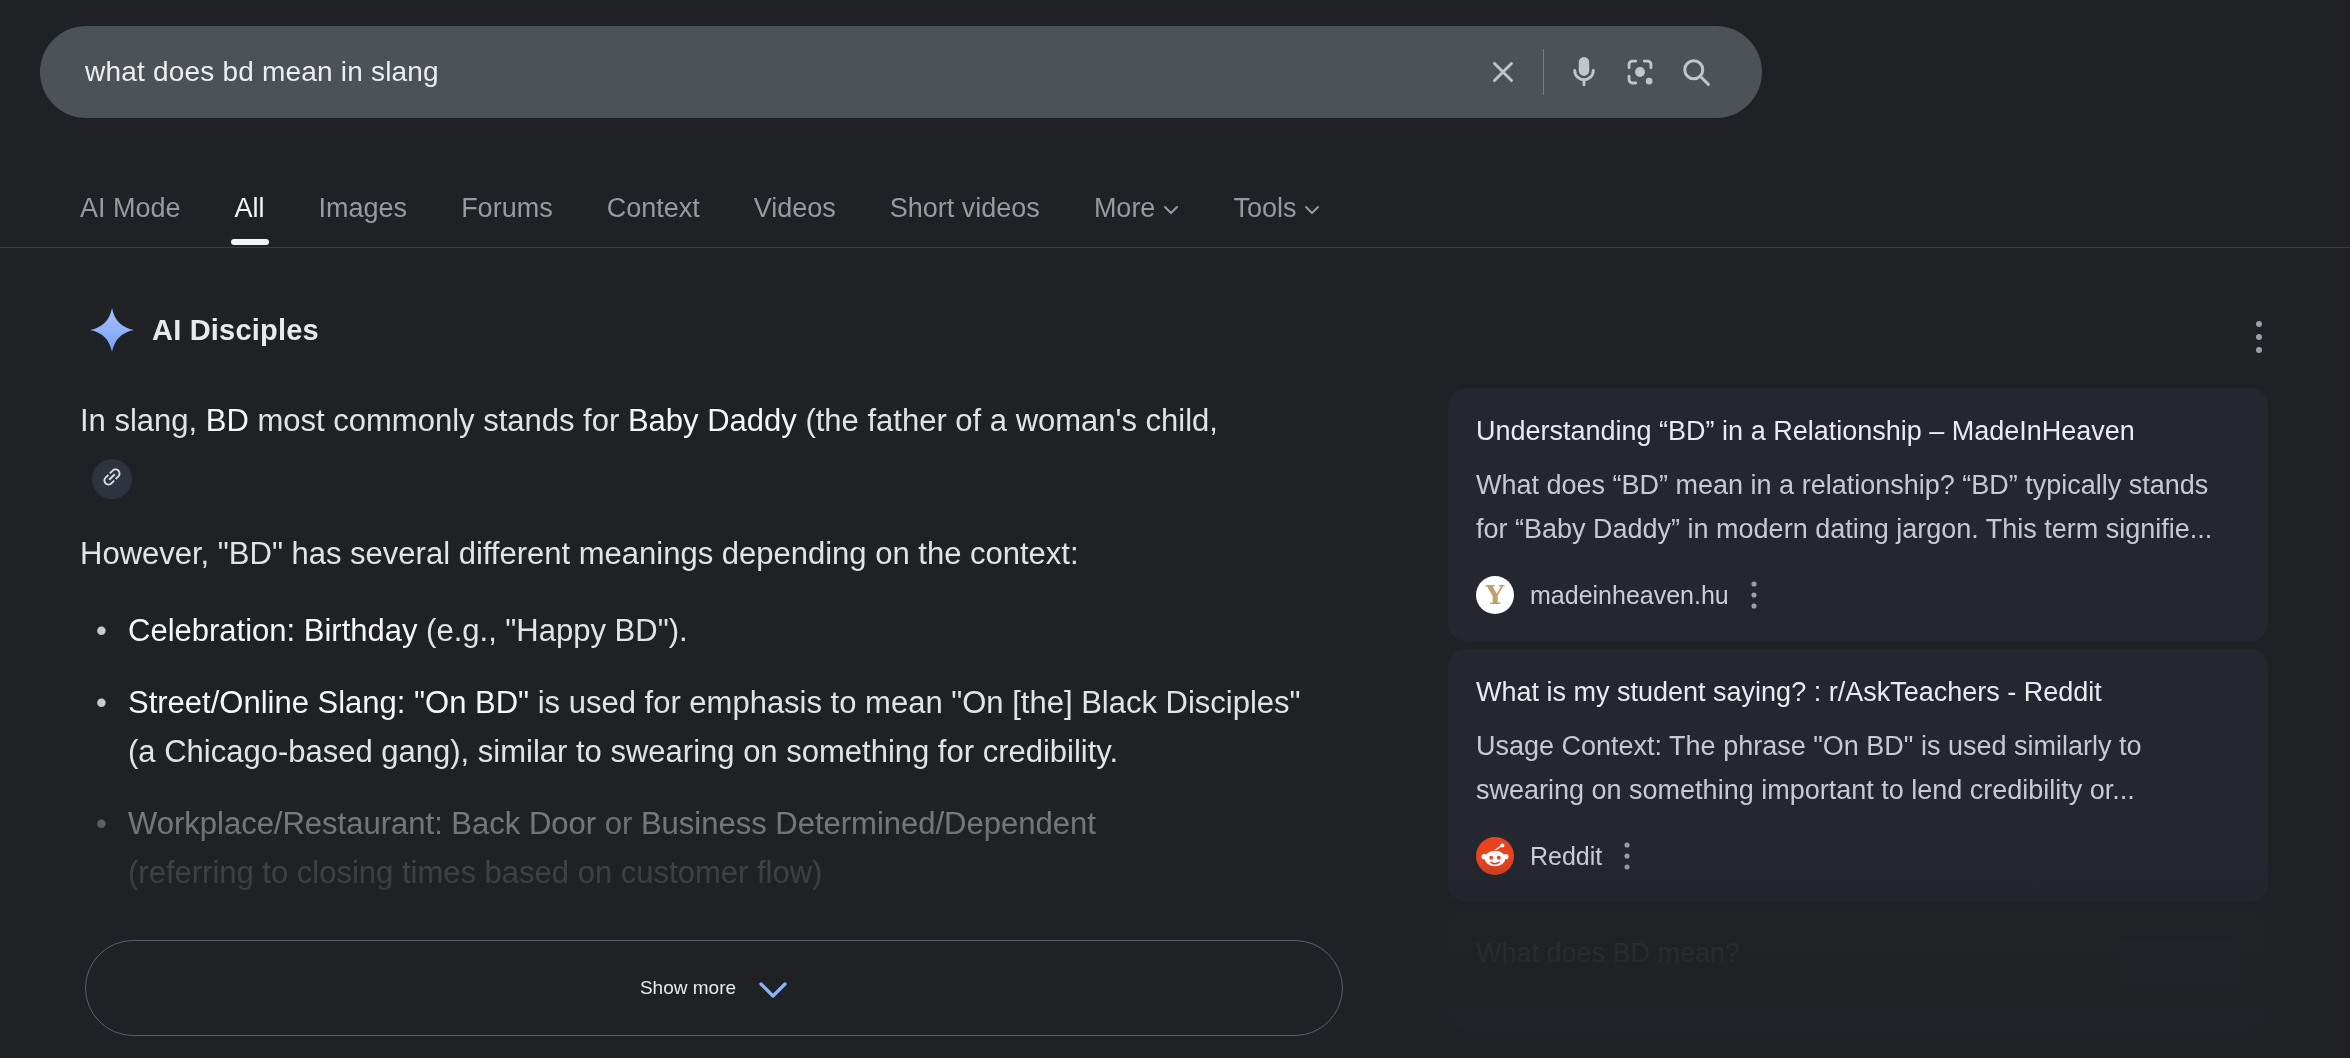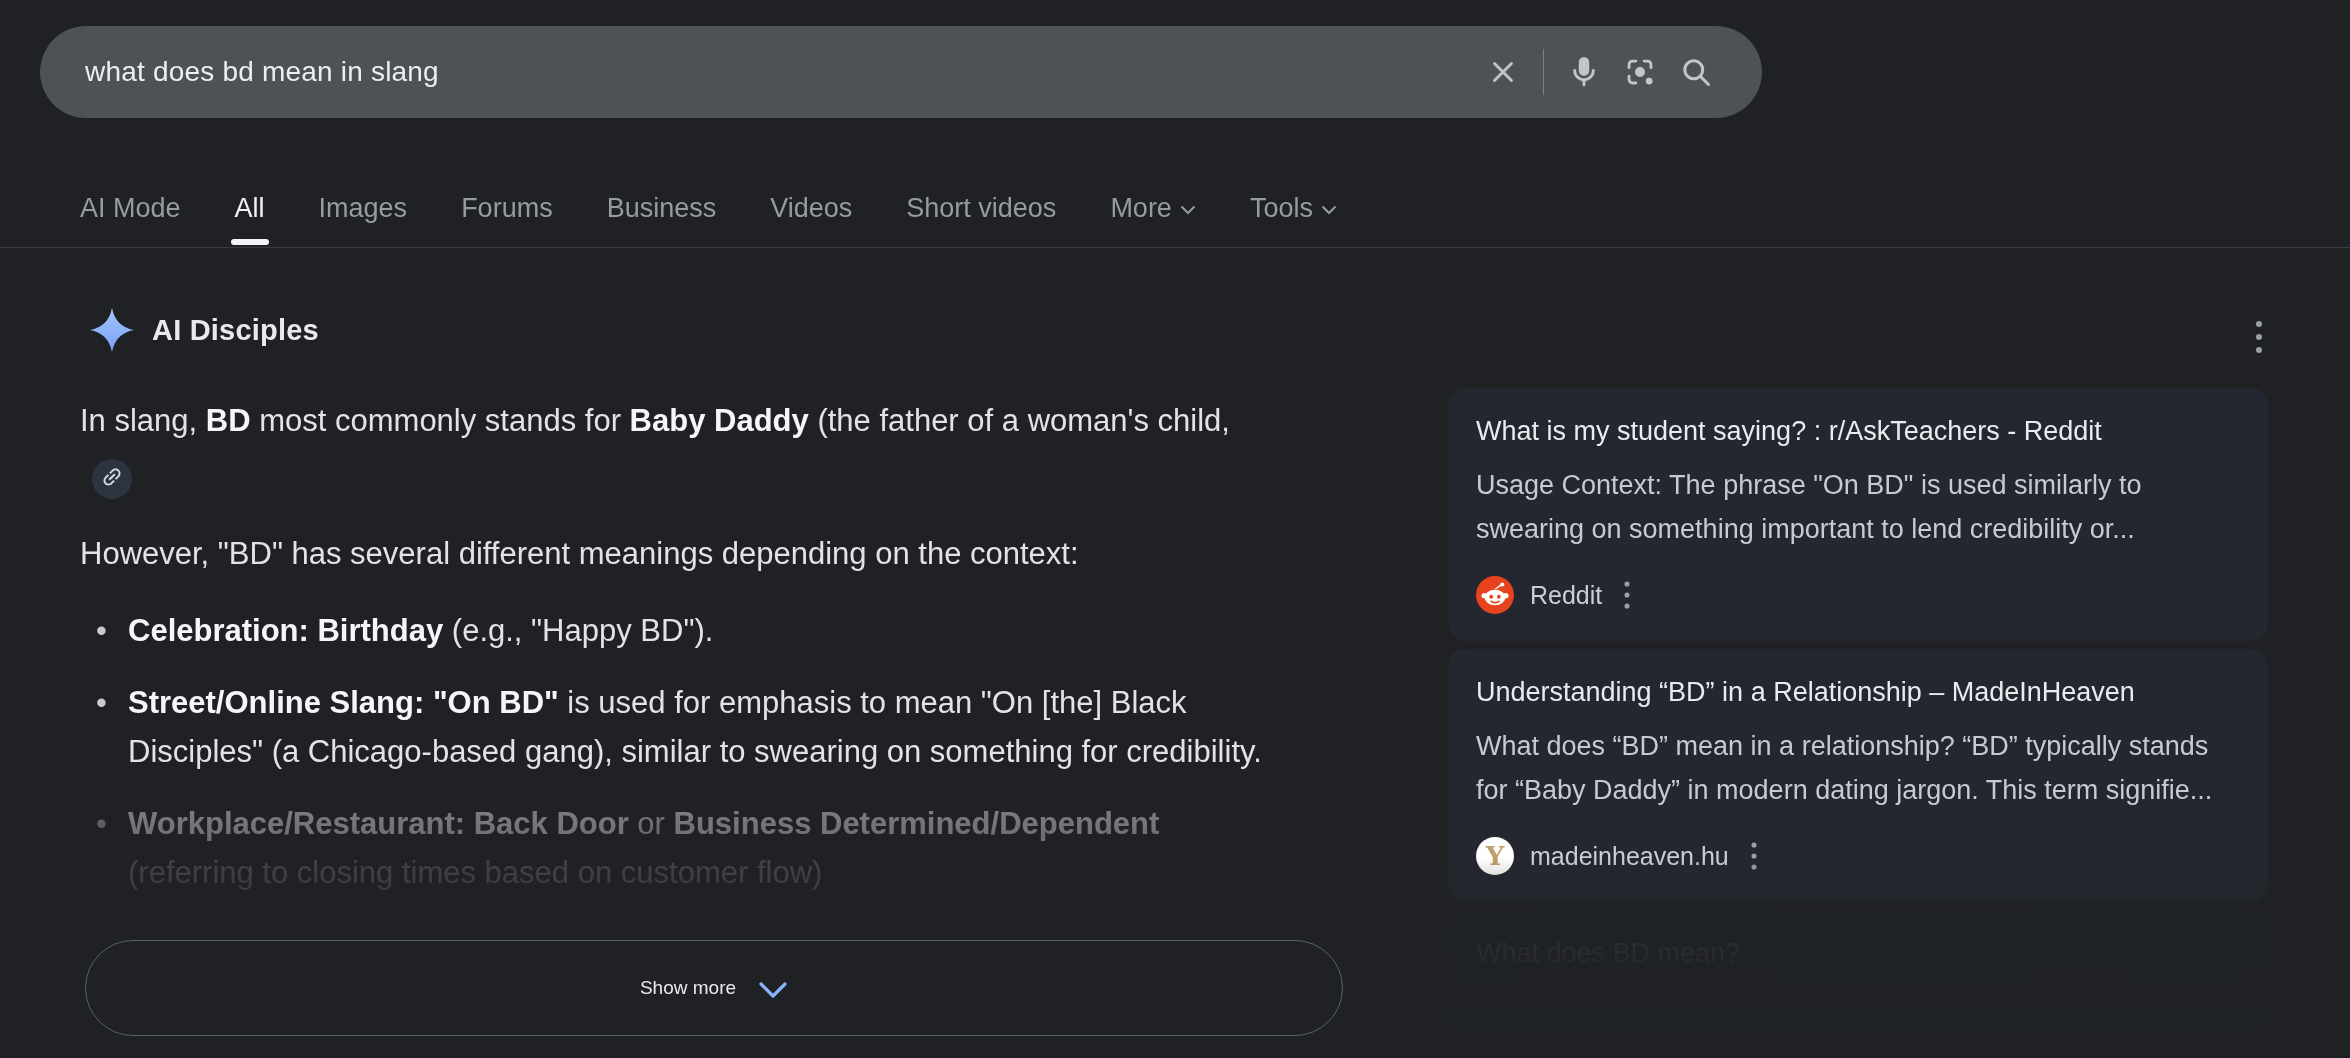--- a/index.html
+++ b/index.html
@@ -42,21 +42,21 @@
   
   .ovh { position:absolute; left:88px; top:306px; display:flex; align-items:center; gap:16px; }
   .ovh-star svg { display:block; }
   .ovh-label { font-size:29px; font-weight:bold; color:#e9eaee; letter-spacing:.2px; }
   .kebab { position:absolute; display:flex; flex-direction:column; gap:7px; cursor:pointer; padding:6px; }
   .kebab i { width:6px; height:6px; border-radius:50%; background:#9aa0a6; display:block; }
   .kebab.top-right { left:2250px; top:315px; }
 
   
   .main-text { position:absolute; left:80px; top:396px; width:1270px; color:#e2e3e7; font-size:31px; line-height:49px; }
-  .main-text b { color:#f5f6f8; font-weight:bold; }
+  .main-text b { color:#f5f6f8; font-weight:normal; }
   .pline { white-space:nowrap; }
   .p2 { margin-top:30px; white-space:nowrap; }
   .link-chip {
     display:inline-flex; width:40px; height:40px; border-radius:50%; background:#2e3340;
     align-items:center; justify-content:center; vertical-align:-9px; margin-left:12px; cursor:pointer;
   }
   .blist { margin-top:28px; list-style:none; }
   .blist li { position:relative; padding-left:48px; width:1228px; margin-bottom:23px; }
   .blist li::before { content:"•"; position:absolute; left:16px; top:0; color:#c8cace; }
   li.faded-bullet { color:rgba(226,227,231,0.5); }
@@ -155,21 +155,21 @@
         <span>All</span>
         <span class="underline"></span>
       </div>
     <div class="tab">
         <span>Images</span>
       </div>
     <div class="tab">
         <span>Forums</span>
       </div>
     <div class="tab">
-        <span>Business</span>
+        <span>Context</span>
       </div>
     <div class="tab">
         <span>Videos</span>
       </div>
     <div class="tab">
         <span>Short videos</span>
       </div>
     <div class="tab">
       <span>More</span>
       <span class="tab-chevron">
@@ -232,20 +232,34 @@
   <div class="show-more">
     <span class="show-more-label">Show more</span>
     <span>
       <svg width="30" height="18" viewBox="0 0 30 18" fill="none" stroke="#8ab4f8" stroke-width="3.2" stroke-linecap="round" stroke-linejoin="round">
           <path d="M3 3 L15 15 L27 3"></path>
         </svg>
     </span>
   </div>
 
   <div class="rail">
+
+    <div class="card">
+      <div class="card-title">Understanding “BD” in a Relationship – MadeInHeaven</div>
+      <div class="card-snippet">What does “BD” mean in a relationship? “BD” typically stands for “Baby Daddy” in modern dating jargon. This term signifie...</div>
+      <div class="source-row">
+        <span class="favicon mih">Y</span>
+        <span class="source-domain">madeinheaven.hu</span>
+        <span class="kebab">
+            <i></i>
+            <i></i>
+            <i></i>
+          </span>
+      </div>
+    </div>
 
     <div class="card">
       <div class="card-title">What is my student saying? : r/AskTeachers - Reddit</div>
       <div class="card-snippet">Usage Context: The phrase "On BD" is used similarly to swearing on something important to lend credibility or...</div>
       <div class="source-row">
         <span class="favicon">
           <svg width="38" height="38" viewBox="0 0 24 24">
             <circle cx="12" cy="12" r="12" fill="#e8431f"></circle>
             <circle cx="16.6" cy="5.4" r="1.3" fill="#ffffff"></circle>
             <path d="M12.2 8.2 L15.8 5.8" stroke="#ffffff" stroke-width="0.9"></path>
@@ -259,34 +273,20 @@
         </span>
         <span class="source-domain">Reddit</span>
         <span class="kebab">
             <i></i>
             <i></i>
             <i></i>
           </span>
       </div>
     </div>
 
-    <div class="card">
-      <div class="card-title">Understanding “BD” in a Relationship – MadeInHeaven</div>
-      <div class="card-snippet">What does “BD” mean in a relationship? “BD” typically stands for “Baby Daddy” in modern dating jargon. This term signifie...</div>
-      <div class="source-row">
-        <span class="favicon mih">Y</span>
-        <span class="source-domain">madeinheaven.hu</span>
-        <span class="kebab">
-            <i></i>
-            <i></i>
-            <i></i>
-          </span>
-      </div>
-    </div>
-
     <div class="card card3">
       <div class="card3-inner">
         <div class="card3-title">What does BD mean?</div>
         <div class="card3-thumb"></div>
       </div>
     </div>
 
     <div class="rail-fade"></div>
   </div>
 

